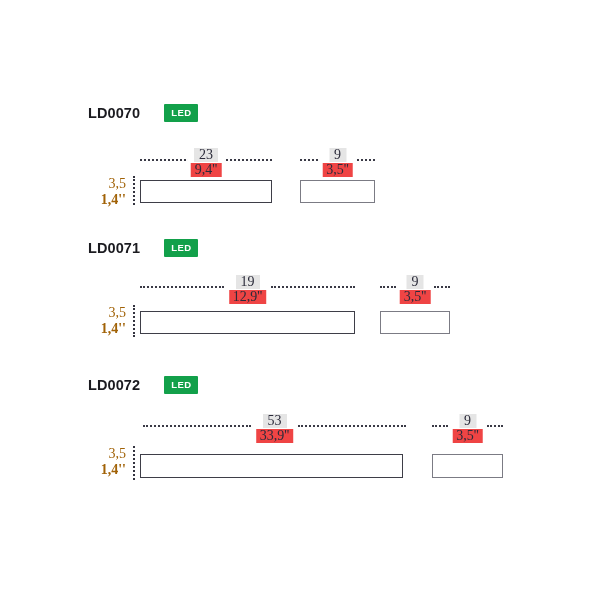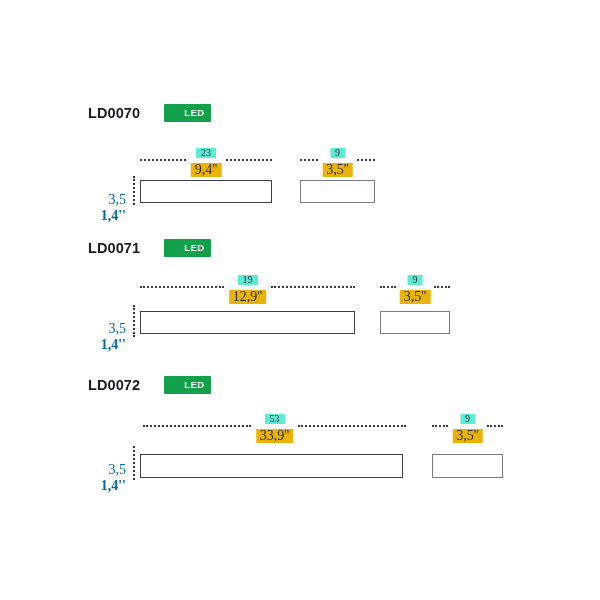--- a/index.html
+++ b/index.html
@@ -49,42 +49,41 @@
   }
   .led-badge {
     display: inline-block;
     background: #12a04a;
     color: #ffffff;
     font-family: "Liberation Sans", sans-serif;
     font-size: 9.5px;
     font-weight: bold;
     letter-spacing: 0.4px;
     line-height: 1;
-    padding: 4px 7px 4px 20px;
+    padding: 4px 7px 4px 7px;
     border-radius: 1px;
   }
 
   
   .drawing {
     position: absolute;
     left: 0;
     top: 0;
     width: 600px;
   }
 
   
   .height-label {
     position: absolute;
     text-align: right;
     font-family: "Liberation Serif", serif;
     font-size: 14px;
-    color: #0369a1;
+    color: #a16207;
     line-height: 1.12;
     white-space: nowrap;
-    margin-top: 16px;
   }
   .height-label .metric { display: block; }
   .height-label .imperial { display: block; font-weight: bold; }
 
   
   .ext-vline {
     position: absolute;
     border-left: 2px dotted #33333f;
     width: 0;
   }
@@ -112,38 +111,38 @@
   }
   .dim-line.left  { left: 0; }
   .dim-line.right { right: 0; }
 
   .dim-metric {
     position: absolute;
     top: 0px;
     left: 50%;
     transform: translateX(-50%);
     font-family: "Liberation Serif", serif;
-    font-size: 10px;
+    font-size: 14px;
     color: #2b2b3a;
     line-height: 1;
     white-space: nowrap;
-    background: #5eead4;
+    background: #e5e5e5;
     padding: 0 5px;
   }
   .dim-imperial {
     position: absolute;
     top: 15px;
     left: 50%;
     transform: translateX(-50%);
     font-family: "Liberation Serif", serif;
     font-size: 14px;
     color: #2b2b3a;
     line-height: 1;
     white-space: nowrap;
-    background: #eab308;
+    background: #ef4444;
     padding: 0 4px;
   }
 </style>
 </head>
 <body>
 
 <div id="sheet">
 
   <div class="product-row" style="top:104px;">
 

